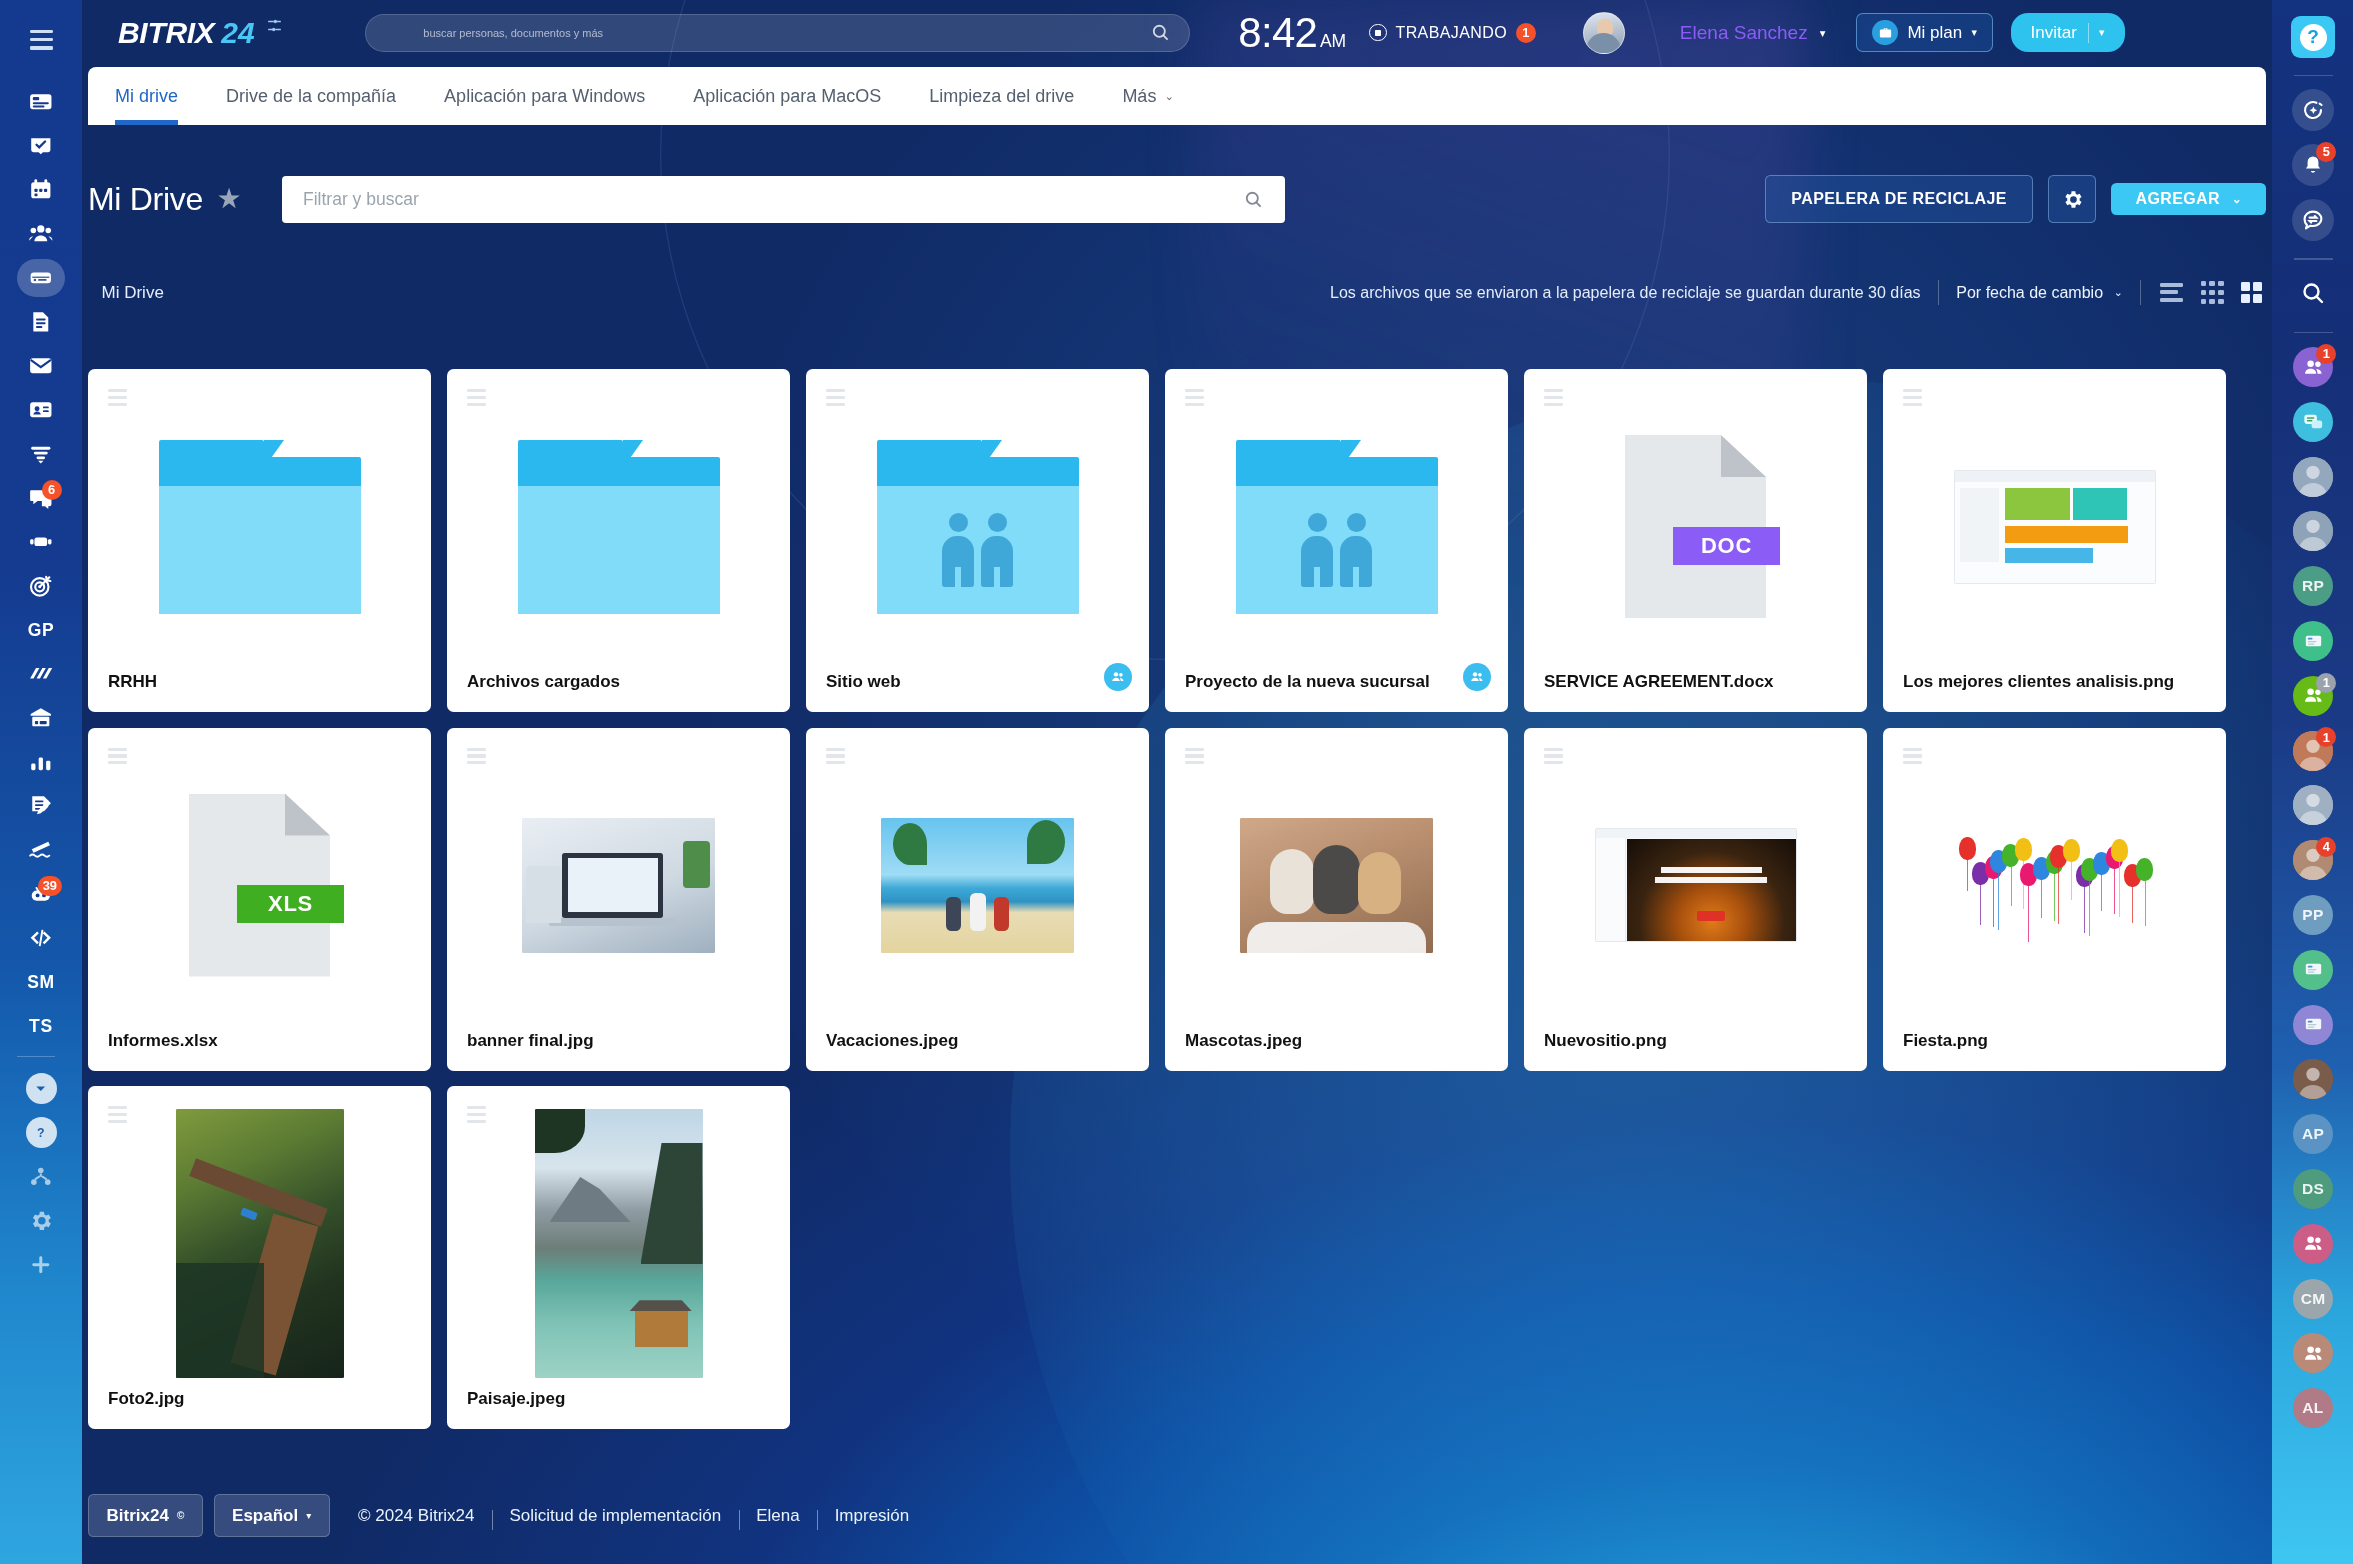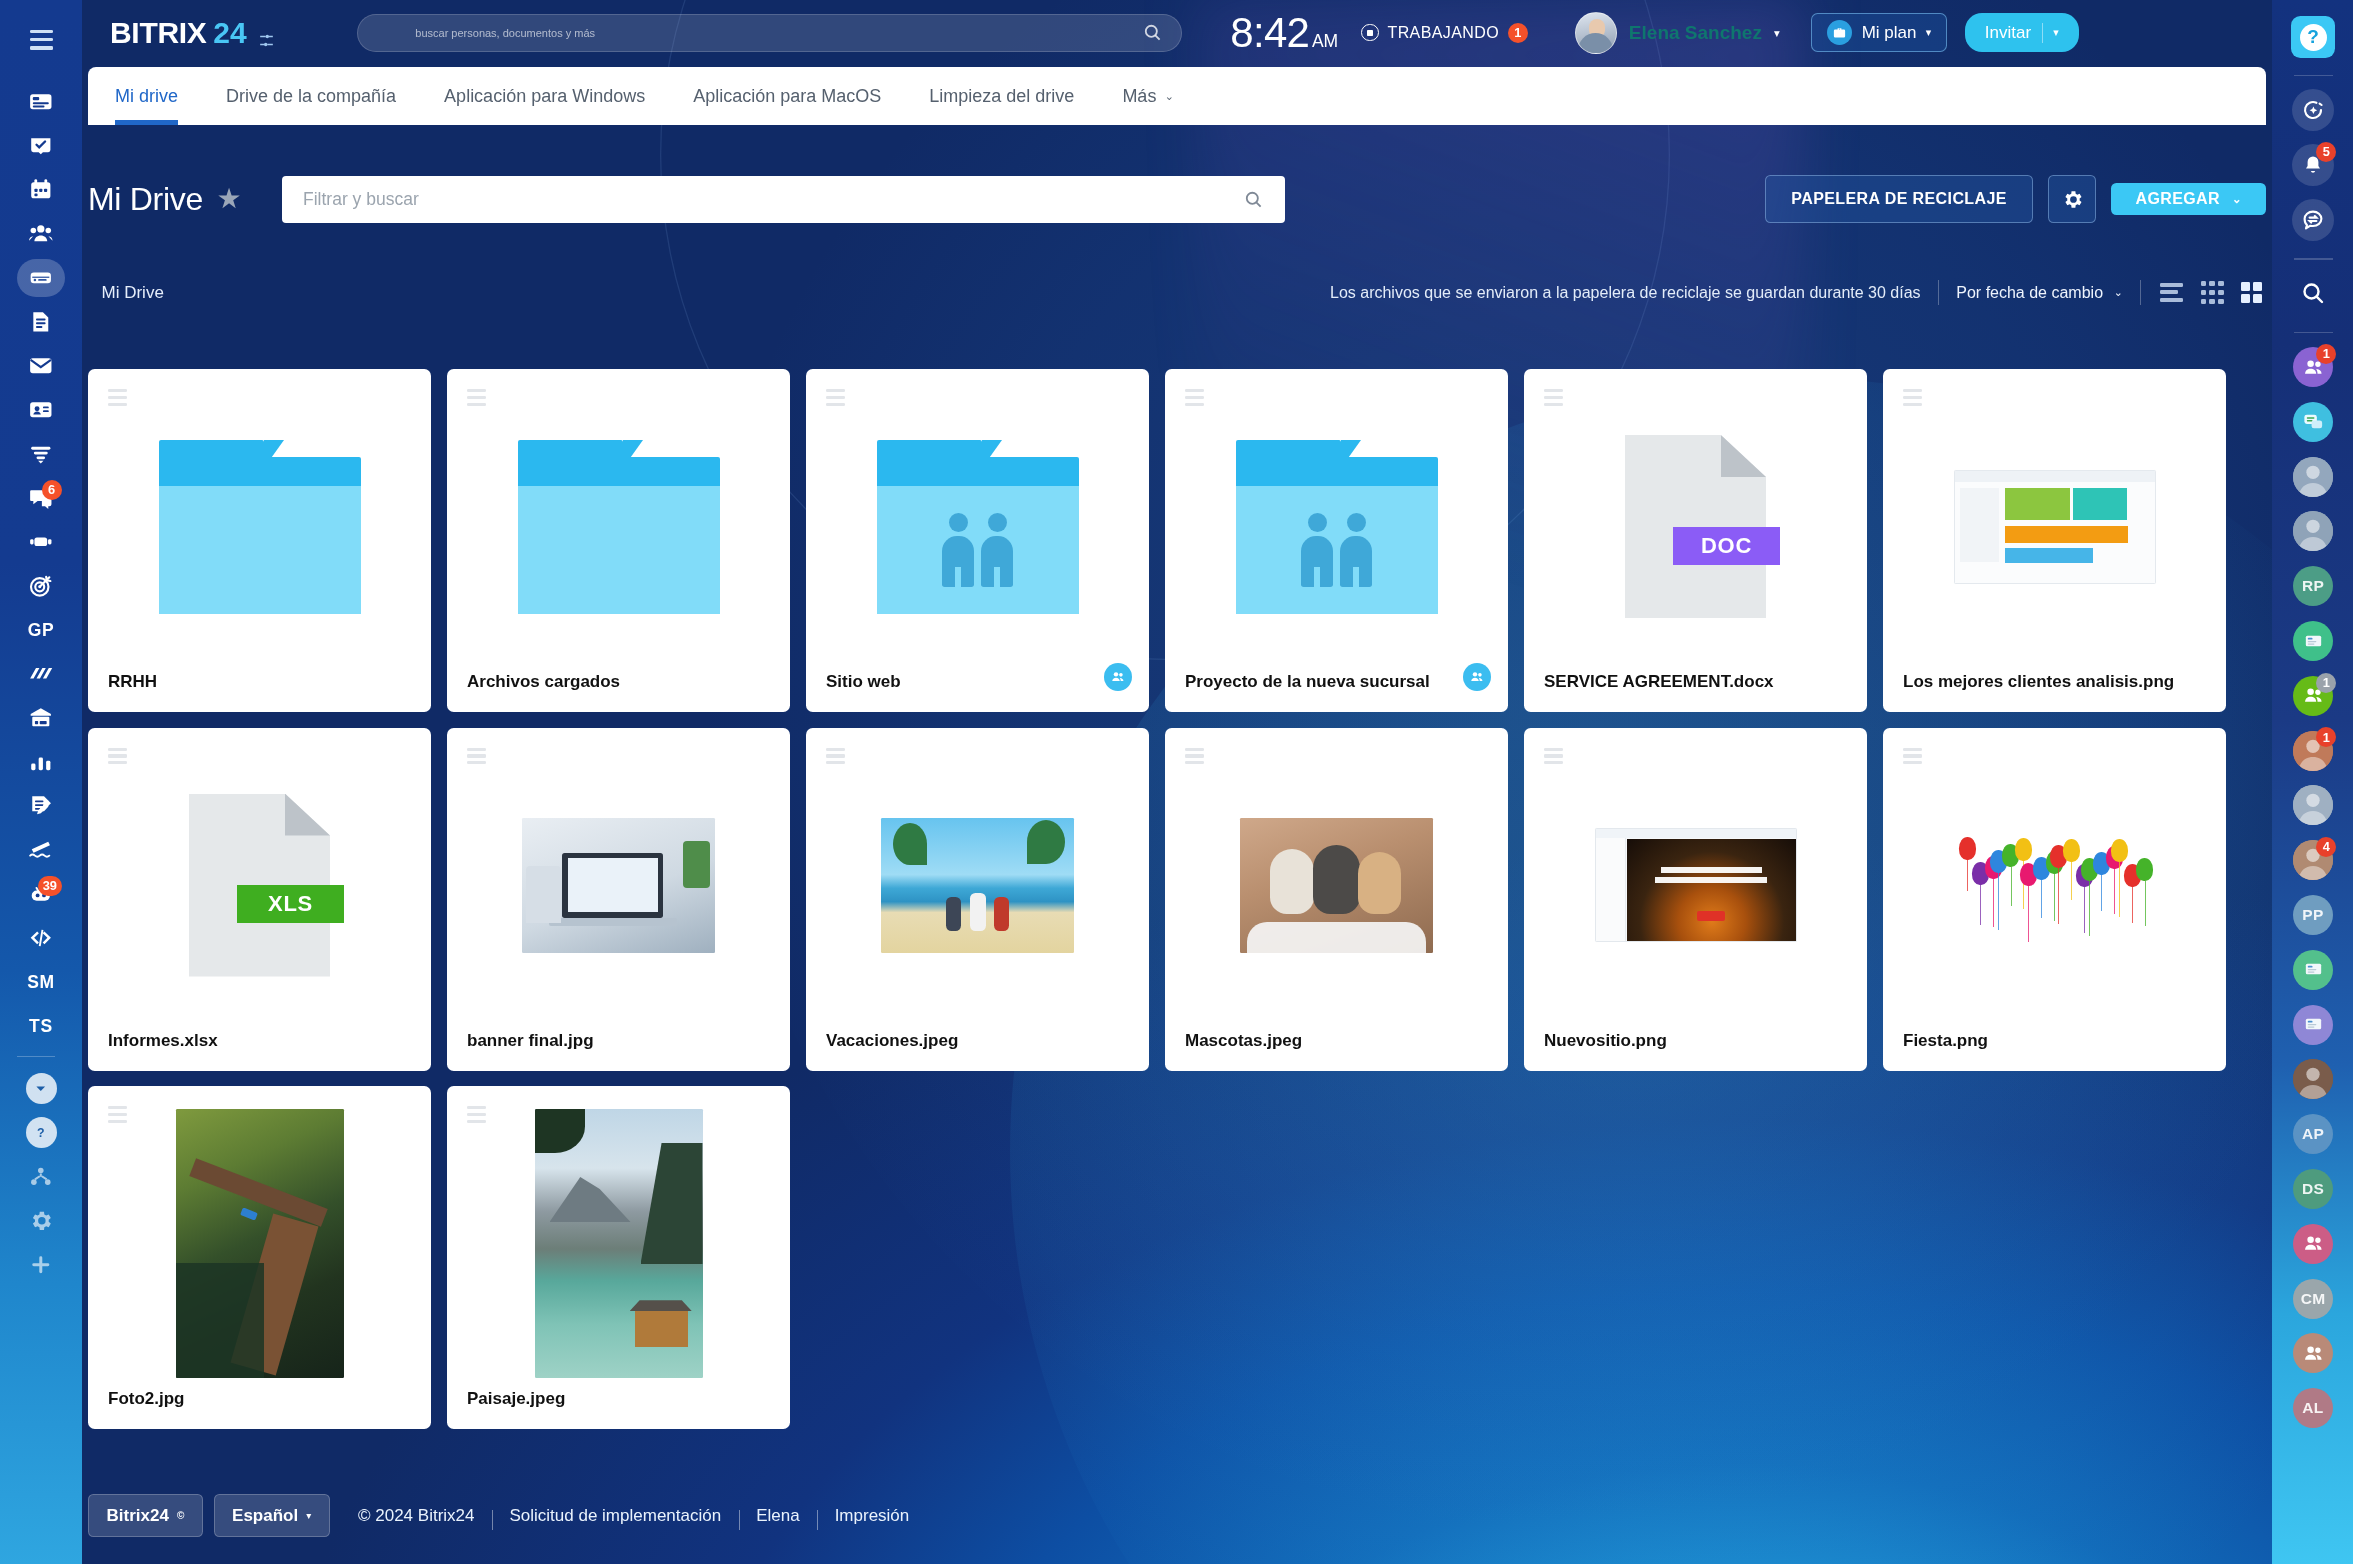--- a/index.html
+++ b/index.html
@@ -68,21 +68,21 @@
   .rr-badge { position:absolute; top:-1.3px; right:-1.3px; min-width:20px; height:20px; padding:0 4.7px;
       border-radius:10px; color:#fff; font-size:12.8px; font-weight:700;
       display:flex; align-items:center; justify-content:center; z-index:5; }
   .av { width:40px; height:40px; border-radius:50%; display:flex; align-items:center; justify-content:center;
         color:rgba(255,255,255,.9); font-size:15.5px; font-weight:600; letter-spacing:0.3px; overflow:hidden;}
   .av svg { width:23px; height:23px; fill:#fff; }
   .rr-search svg { width:24px; height:24px; stroke:#fff; fill:none; stroke-width:2.4; }
 
   
   #topbar { position:absolute; left:82px; top:0; right:82px; height:65px; display:flex; align-items:center; z-index:15; }
-  #brand { margin-left: 28px; display:flex; align-items:flex-end; gap:6.7px; cursor:pointer;}
+  #brand { margin-left: 36px; display:flex; align-items:flex-start; gap:6.7px; cursor:pointer;font-style:italic;}
   #brand .b1 { color:#fff; font-size:30px; font-weight:700; letter-spacing:-0.3px; }
   #brand .b2 { color:#49c6f5; font-size:30px; font-weight:700; }
   #brand .sliders { width:19px; height:19px; margin-left:4px; }
   #global-search {
     margin-left: 81px; width: 825px; height: 38px; border-radius: 19px;
     background: rgba(255,255,255,.14); border: 0.7px solid rgba(255,255,255,.17);
     display:flex; align-items:center; padding: 0 20px; position: relative;
   }
   #global-search .ph { color: rgba(255,255,255,.62); font-size: 11px; margin-left: 37px; }
   #global-search .mag { position:absolute; right:19px; width:19px; height:19px; stroke:rgba(255,255,255,.78); fill:none; stroke-width:2.3;}
@@ -95,21 +95,21 @@
   #status .lbl { color:#fff; font-size:16px; letter-spacing:0.4px; }
   #status .cnt { background:#f5512a; color:#fff; width:20px; height:20px; border-radius:10px;
      font-size:12.8px; font-weight:700; display:flex; align-items:center; justify-content:center;}
   #user { margin-left: 47px; display:flex; align-items:center; gap:12px; cursor:pointer;}
   #user .pic { width:42px; height:42px; border-radius:50%; overflow:hidden;
      background: linear-gradient(170deg,#dfe6ef,#8c9bb0); position:relative; border:1.3px solid rgba(255,255,255,.5);}
   #user .pic .head { position:absolute; width:16px;height:17.5px;border-radius:8px 8px 6.7px 6.7px;
      background:#e8c9ae; left:12.8px; top:6.7px;}
   #user .pic .body { position:absolute; width:35px;height:20px;border-radius:17.5px 17.5px 0 0;
      background:#7a8fa8; left:2px; bottom:0;}
-  #user .nm { color:#0f766e; font-size:19px; font-weight:700; }
+  #user .nm { color:#8b5cf6; font-size:19px; font-weight:400;margin-left:43px; }
   #user .car { color:#fff; font-size:11.4px; }
   #plan { margin-left: 31px; height:39px; padding:0 15px; border-radius:6.7px;
      border:1px solid rgba(120,190,240,.6); background: rgba(30,90,170,.35);
      display:flex; align-items:center; gap:9.4px; cursor:pointer;}
   #plan .ic { width:25.6px;height:25.6px;border-radius:50%;background:#2a9fe0;display:flex;align-items:center;justify-content:center;}
   #plan .ic svg{width:15px;height:15px;fill:#fff;}
   #plan .lbl { color:#fff; font-size:17px; }
   #plan .car { color:#fff; font-size:10.8px; }
   #invite { margin-left: 17.5px; height:39px; padding:0 20px; border-radius:17px; background:#2ec2ee;
      display:flex; align-items:center; gap:10.8px; cursor:pointer;}

